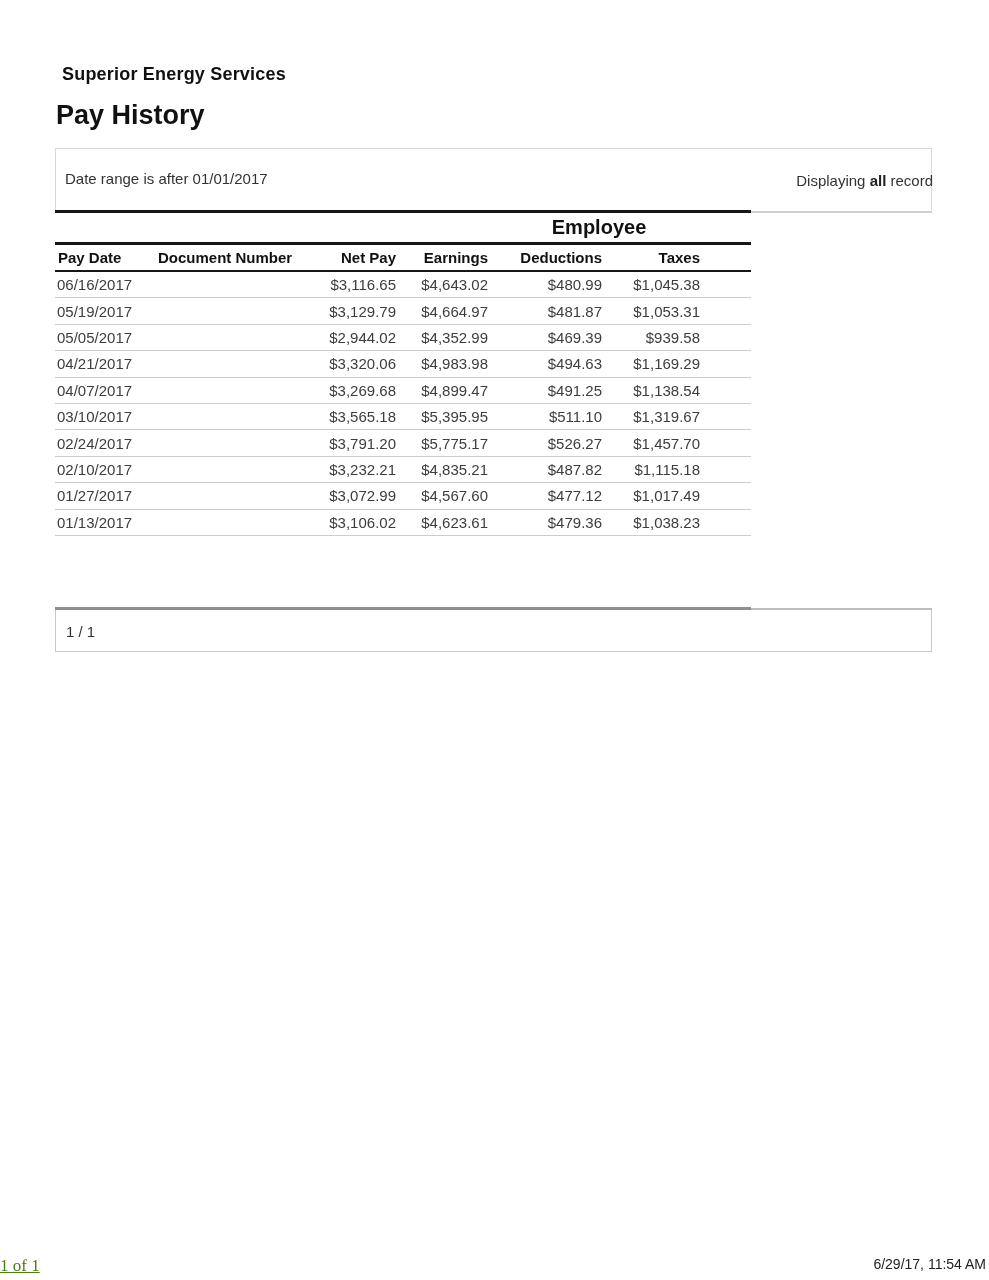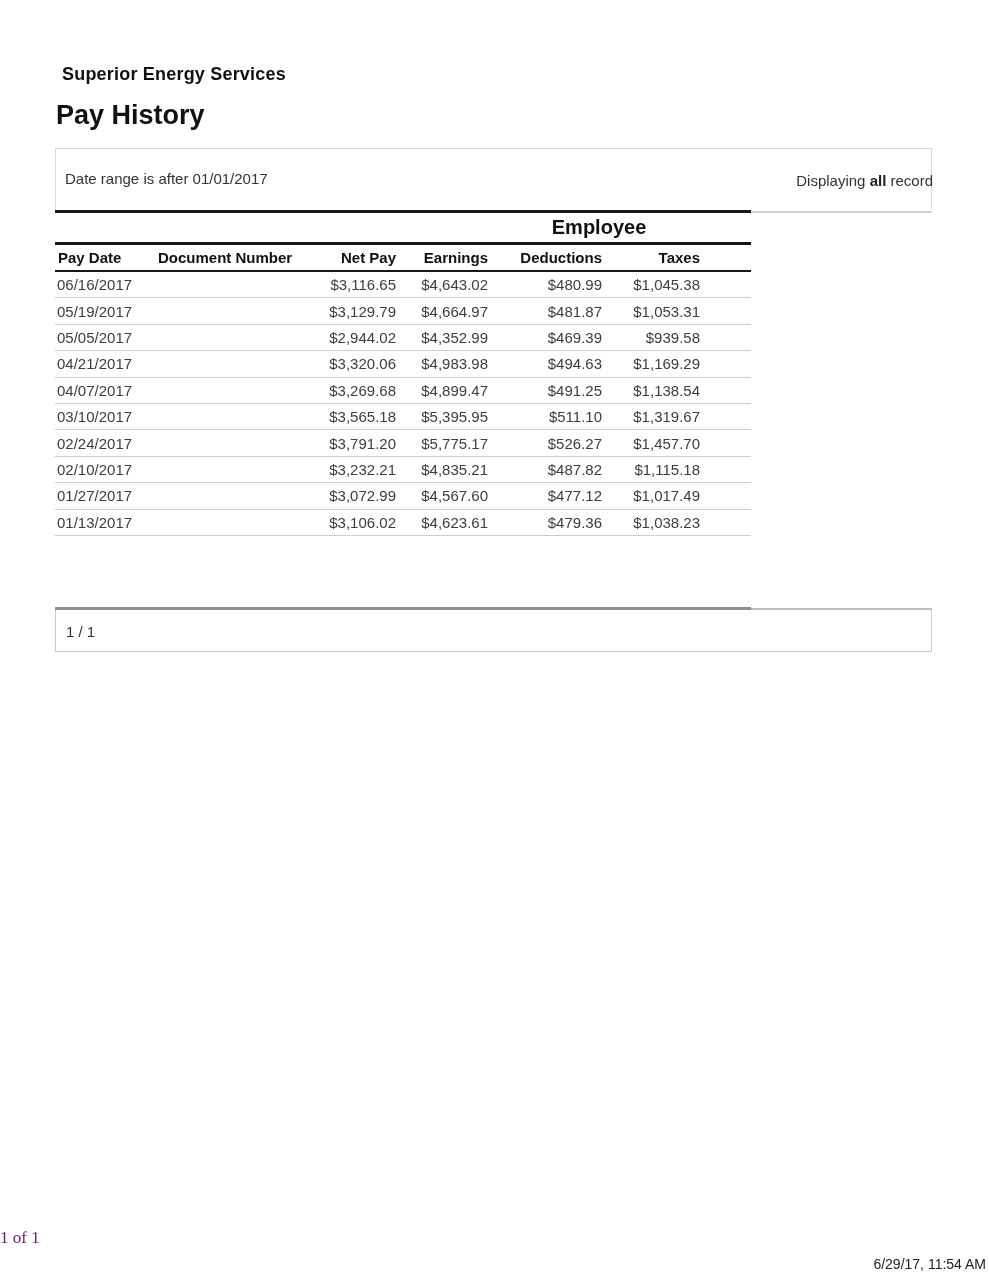--- a/index.html
+++ b/index.html
@@ -86,23 +86,23 @@
     position:absolute; left:55px; top:610px; width:877px; height:42px;
     border:1px solid #c9c9c9; border-top:none; box-sizing:border-box;
   }
   .page-indicator {
     position:absolute; left:10px; top:13px;
     font-size:15px; color:#333;
   }
 
   
   .footer-page {
-    position:absolute; left:0px; top:1228px;
+    position:absolute; left:0px; top:1256px;
     font-family:"Liberation Serif", serif;
-    font-size:17px; color:#701a75;
+    font-size:17px; color:#4d7c0f;text-decoration:underline;
   }
   .footer-date {
     position:absolute; right:3px; top:1256px;
     font-family:Liberation Sans, sans-serif;
     font-size:14px; color:#222;
   }
 </style>
 </head>
 <body>
 

